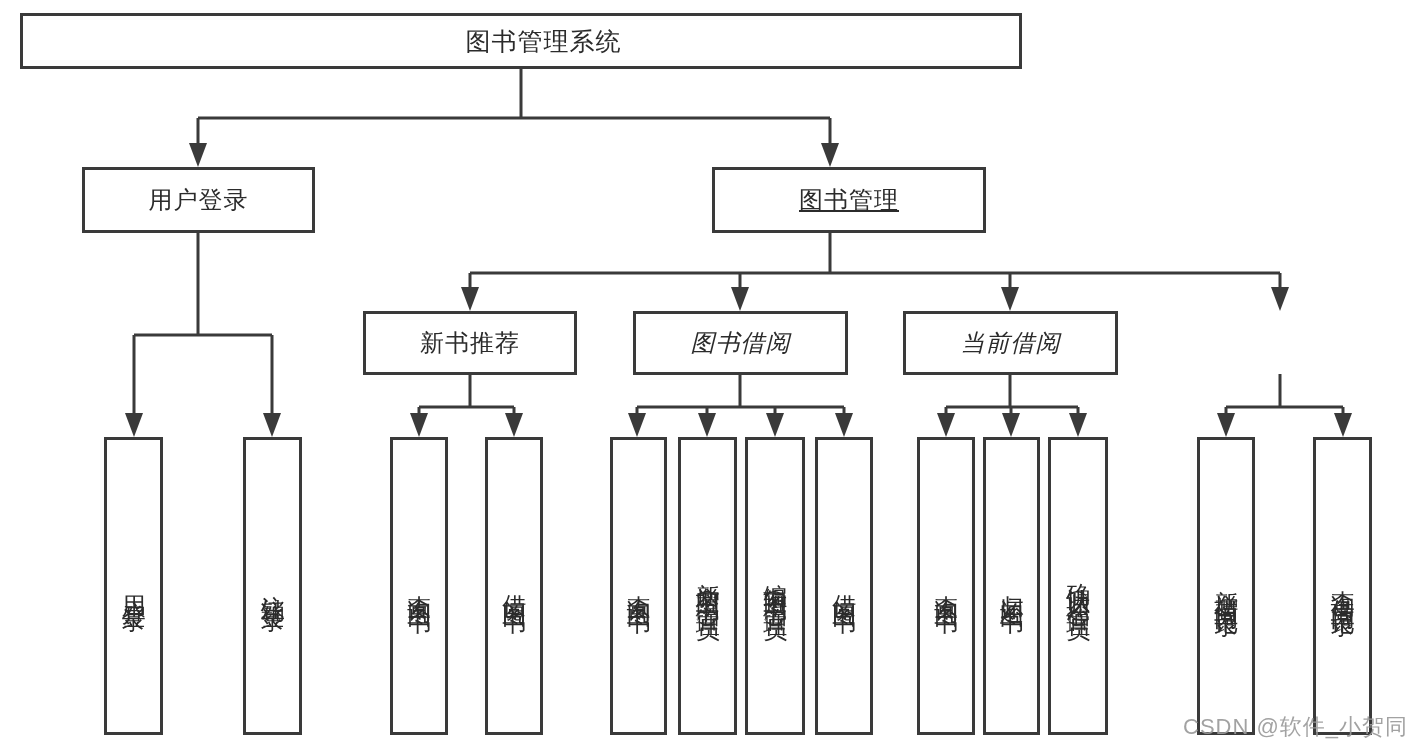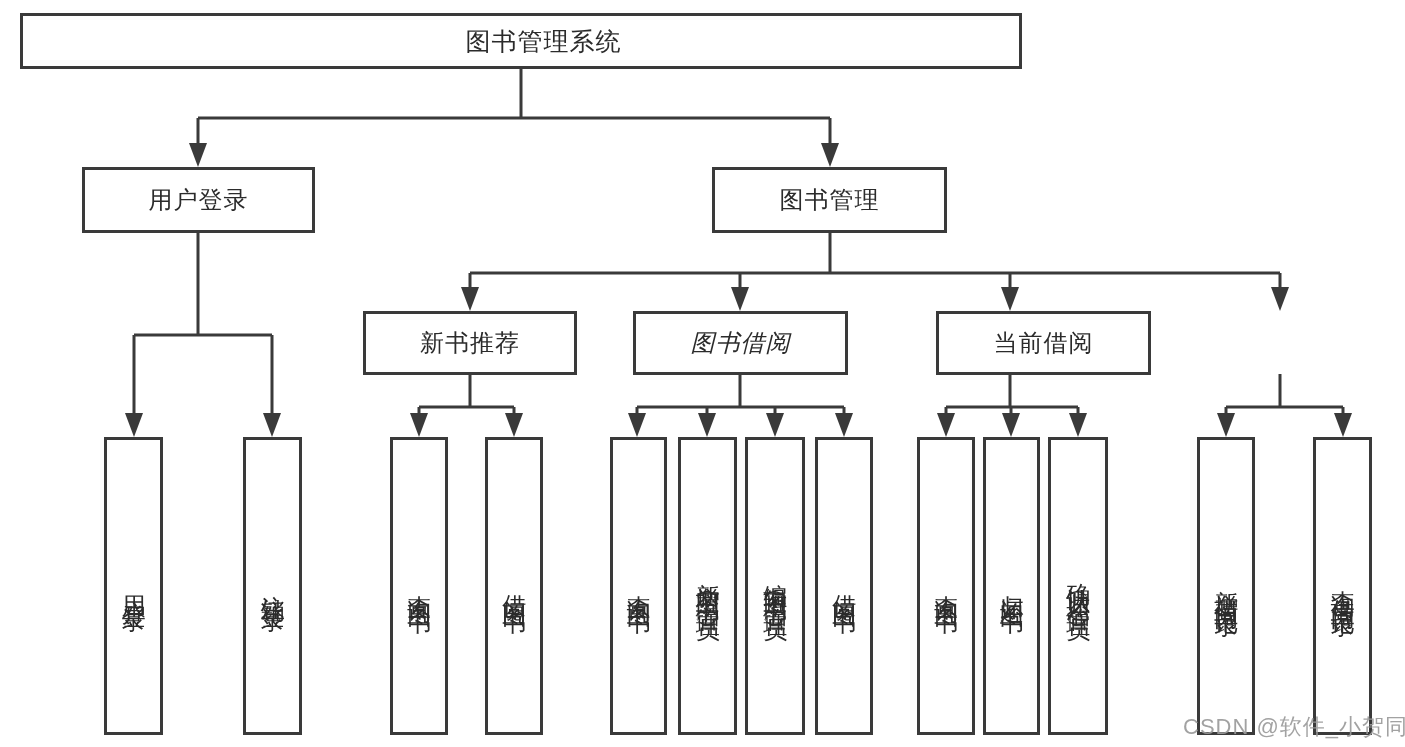--- a/index.html
+++ b/index.html
@@ -108,31 +108,31 @@
     </g>
   </svg>
 
   <div class="box root" style="left:20px;top:13px;width:1002px;height:56px;">
     <span>图书管理系统</span>
   </div>
 
   <div class="box" style="left:82px;top:167px;width:233px;height:66px;">
     <span>用户登录</span>
   </div>
-  <div class="box" style="left:712px;top:167px;width:235px;height:66px;">
+  <div class="box" style="left:712px;top:167px;width:274px;height:66px;text-decoration:underline;">
     <span>图书管理</span>
   </div>
 
   <div class="box" style="left:363px;top:311px;width:214px;height:64px;">
     <span>新书推荐</span>
   </div>
   <div class="box" style="left:633px;top:311px;width:215px;height:64px;font-style:italic;">
     <span>图书借阅</span>
   </div>
-  <div class="box" style="left:936px;top:311px;width:215px;height:64px;">
+  <div class="box" style="left:903px;top:311px;width:215px;height:64px;font-style:italic;">
     <span>当前借阅</span>
   </div>
 
   <div class="box leaf" style="left:104px;top:437px;width:59px;height:298px;">
     <span>用户登录</span>
   </div>
   <div class="box leaf" style="left:243px;top:437px;width:59px;height:298px;">
     <span>注销登录</span>
   </div>
 

